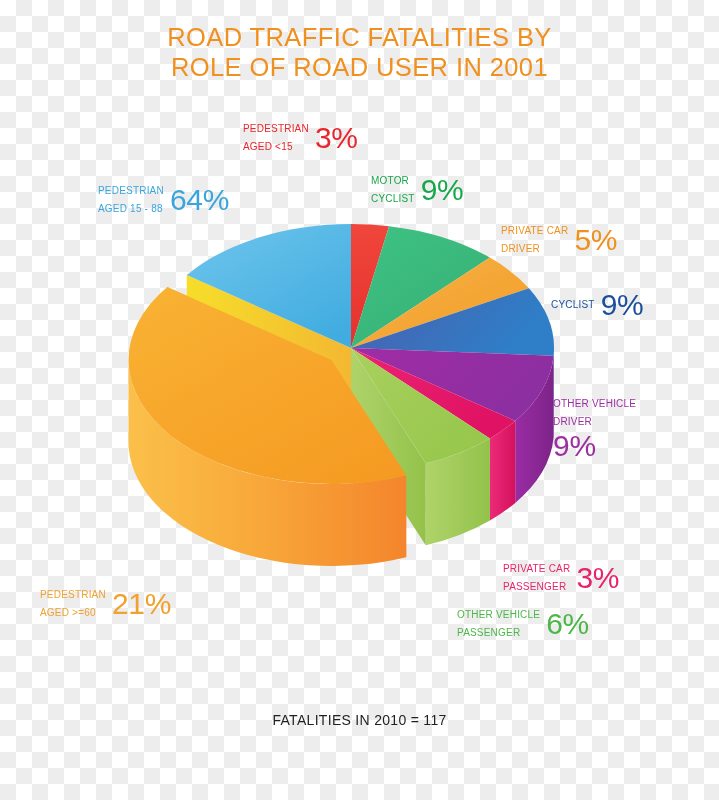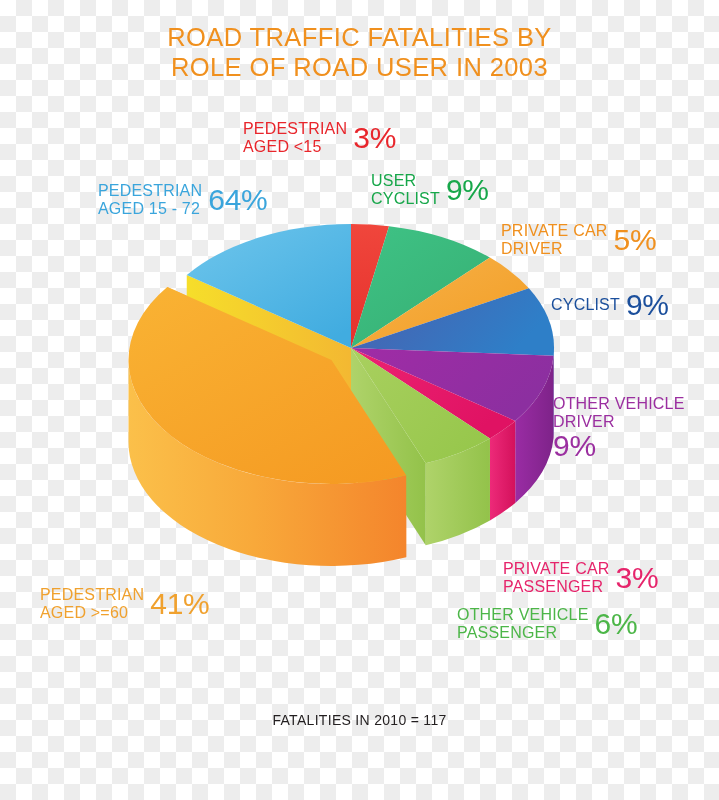--- a/index.html
+++ b/index.html
@@ -22,21 +22,21 @@
     text-align:center;
     font-size:25.5px;line-height:30px;letter-spacing:.4px;
     font-weight:400;
   }
   .title span{display:block;}
 
   
   .lbl{position:absolute;white-space:nowrap;}
   .lbl .txt{
     display:inline-block;vertical-align:middle;
-    font-size:16px;line-height:17.5px;letter-spacing:.2px;
+    font-size:10px;line-height:17.5px;letter-spacing:.2px;
     text-align:left;font-weight:400;
   }
   .lbl .pct{
     display:inline-block;vertical-align:middle;
     font-size:30px;line-height:30px;font-weight:400;letter-spacing:-.3px;
     padding-left:6px;
   }
   .lbl.stack{white-space:normal;}
   .lbl.stack .txt{display:block;}
   .lbl.stack .pct{display:block;padding-left:0;margin-top:1px;}
@@ -52,21 +52,21 @@
     font-size:14px;letter-spacing:.3px;color:#231f20;
   }
 </style>
 </head>
 <body>
 
 <div id="stage">
 
   <div class="title" id="titleBlock" style="color: rgb(240, 144, 30);">
     <span>ROAD TRAFFIC FATALITIES BY</span>
-    <span>ROLE OF ROAD USER IN 2003</span>
+    <span>ROLE OF ROAD USER IN 2001</span>
   </div>
 
   <div class="chart-wrap">
     <svg width="719" height="800" viewBox="0 0 719 800" id="pieSvg">
       <defs>
 
         <linearGradient id="g-red" x1="0" y1="0" x2="0" y2="1">
           <stop offset="0%" stop-color="#F0463C"></stop>
             <stop offset="100%" stop-color="#E5312C"></stop>
         </linearGradient>
@@ -165,27 +165,27 @@
   <div class="lbl" style="left: 243px; top: 120px; color: rgb(232, 38, 44);">
     <span class="txt">
       <span>PEDESTRIAN</span><br>
       <span>AGED &lt;15</span>
     </span><span class="pct">3%</span>
   </div>
 
   <div class="lbl" style="left: 98px; top: 182px; color: rgb(58, 165, 220);">
     <span class="txt">
       <span>PEDESTRIAN</span><br>
-      <span>AGED 15 - 72</span>
+      <span>AGED 15 - 88</span>
     </span><span class="pct">64%</span>
   </div>
 
   <div class="lbl" style="left: 371px; top: 172px; color: rgb(23, 167, 74);">
     <span class="txt">
-      <span>USER</span><br>
+      <span>MOTOR</span><br>
       <span>CYCLIST</span>
     </span><span class="pct">9%</span>
   </div>
 
   <div class="lbl" style="left: 501px; top: 222px; color: rgb(240, 144, 30);">
     <span class="txt">
       <span>PRIVATE CAR</span><br>
       <span>DRIVER</span>
     </span><span class="pct">5%</span>
   </div>
@@ -213,18 +213,18 @@
     <span class="txt">
       <span>OTHER VEHICLE</span><br>
       <span>PASSENGER</span>
     </span><span class="pct">6%</span>
   </div>
 
   <div class="lbl" style="left: 40px; top: 586px; color: rgb(240, 161, 46);">
     <span class="txt">
       <span>PEDESTRIAN</span><br>
       <span>AGED &gt;=60</span>
-    </span><span class="pct">41%</span>
+    </span><span class="pct">21%</span>
   </div>
 
   <div class="footer" style="color: rgb(35, 31, 32);">FATALITIES IN 2010 = 117</div>
 
 </div>
 
 </body></html>

